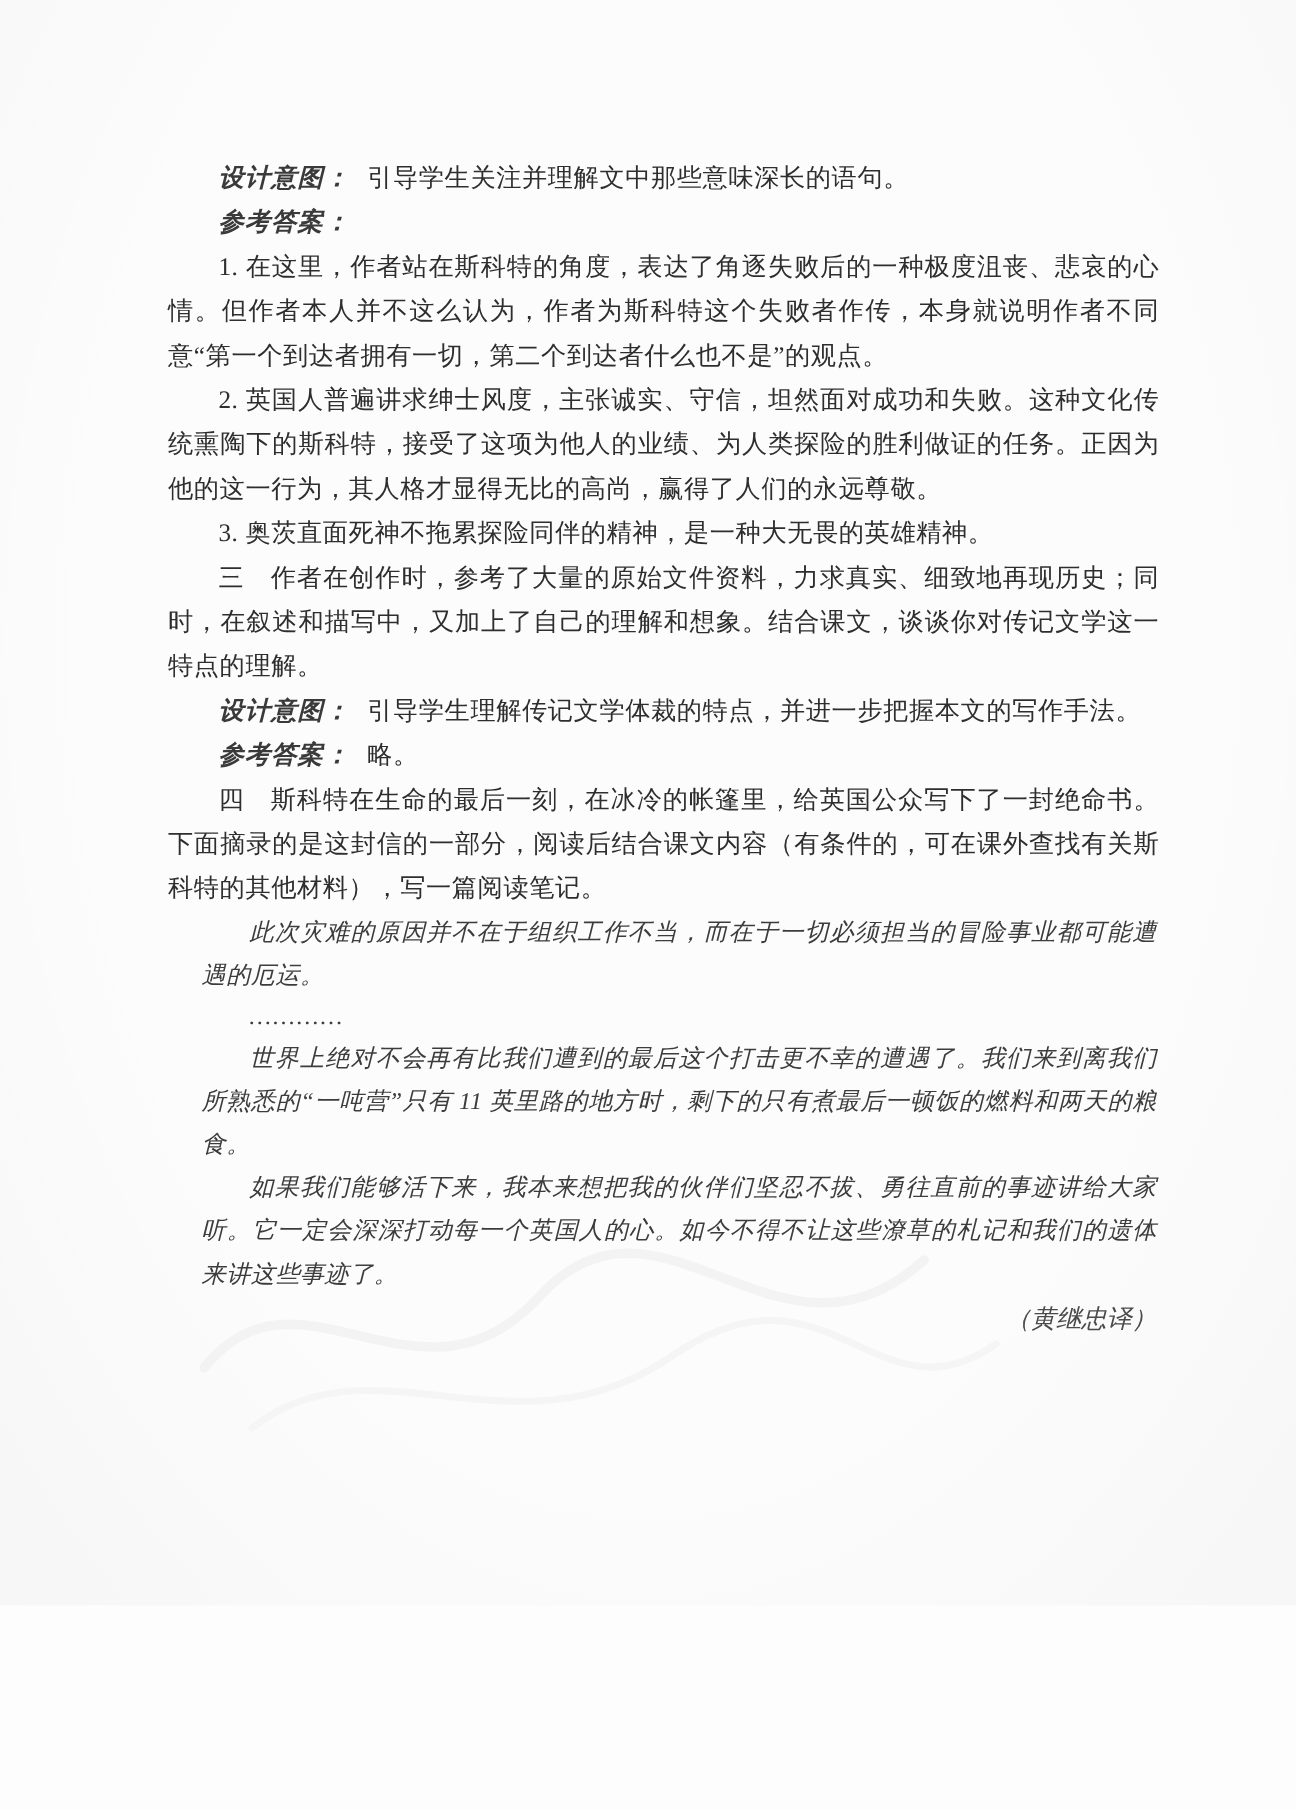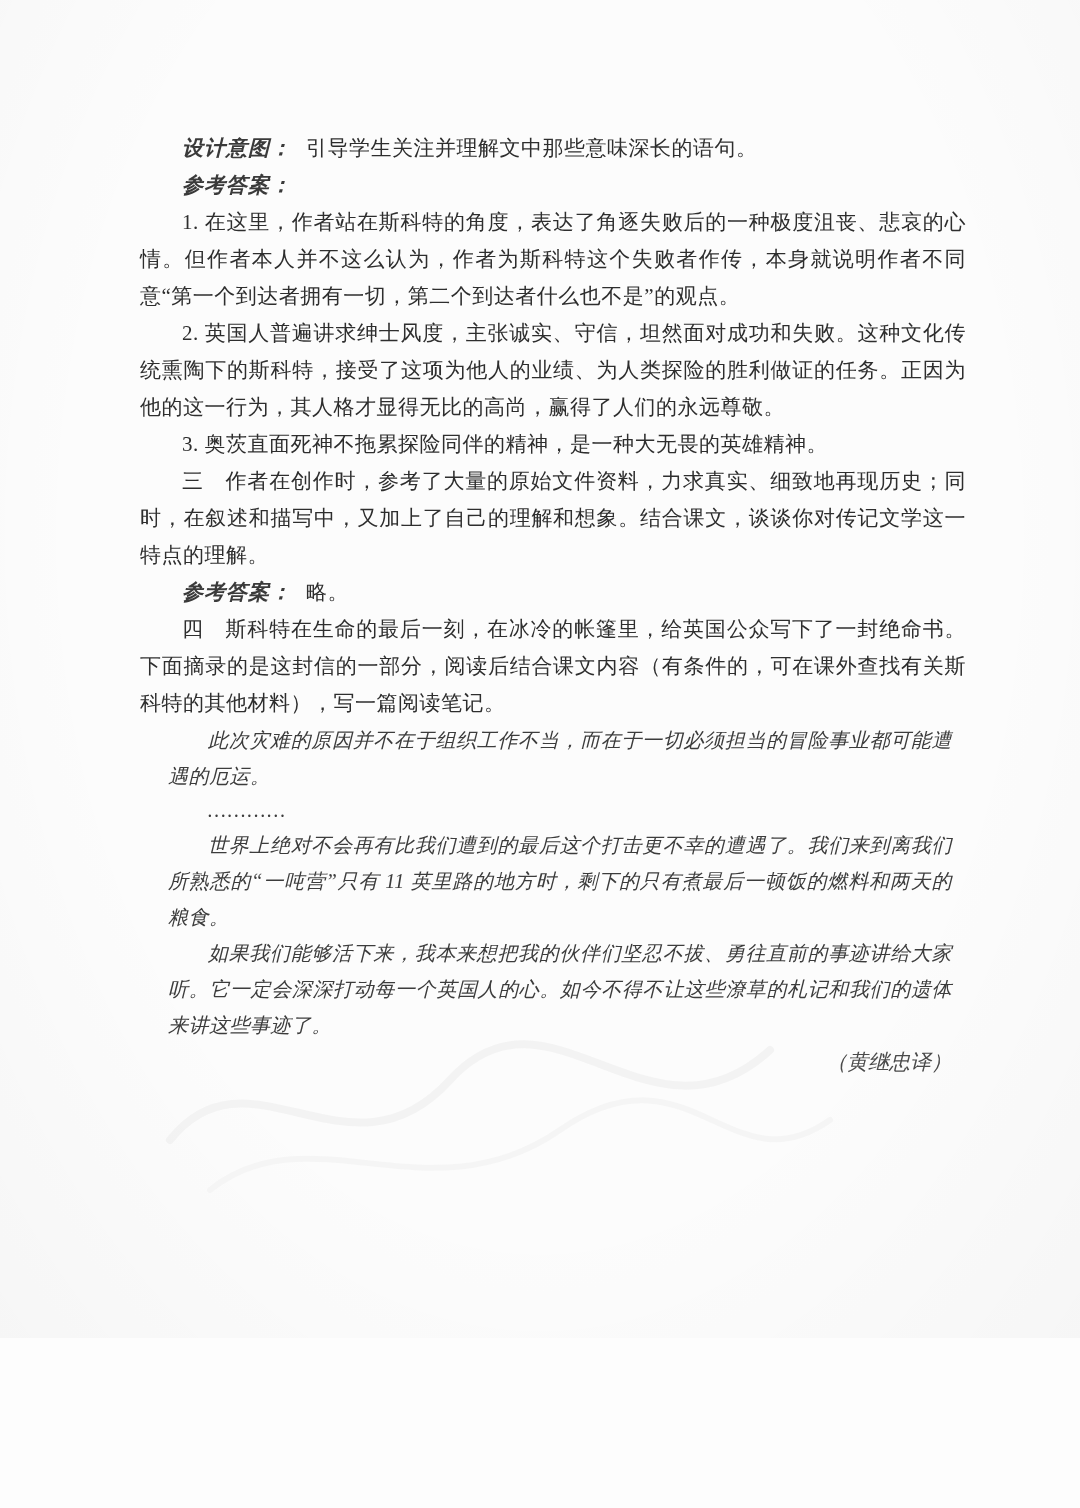--- a/index.html
+++ b/index.html
@@ -48,21 +48,21 @@
     font-size: 25px;
     font-weight: bold;
     color: #262626;
     margin-top: 13px;
     margin-bottom: 9px;
     padding-left: 2em;
     letter-spacing: 2px;
   }
   .letter {
     margin-left: 28px;
-    margin-right: 14px;
+    margin-right: 2px;
   }
   .letter .para {
     font-style: italic;
     font-size: 20px;
     line-height: 36px;
     color: #3c3c3c;
   }
   .letter .ellipsis-line {
     font-style: italic;
     font-size: 20px;
@@ -122,20 +122,21 @@
     <p class="para label-line"><span class="kaiti label">设计意图：</span><span>引导学生关注并理解文中那些意味深长的语句。</span></p>
 
     <p class="para kaiti label">参考答案：</p>
 
     <p class="para">1. 在这里，作者站在斯科特的角度，表达了角逐失败后的一种极度沮丧、悲哀的心情。但作者本人并不这么认为，作者为斯科特这个失败者作传，本身就说明作者不同意“第一个到达者拥有一切，第二个到达者什么也不是”的观点。</p>
     <p class="para">2. 英国人普遍讲求绅士风度，主张诚实、守信，坦然面对成功和失败。这种文化传统熏陶下的斯科特，接受了这项为他人的业绩、为人类探险的胜利做证的任务。正因为他的这一行为，其人格才显得无比的高尚，赢得了人们的永远尊敬。</p>
     <p class="para">3. 奥茨直面死神不拖累探险同伴的精神，是一种大无畏的英雄精神。</p>
 
     <p class="para">三　作者在创作时，参考了大量的原始文件资料，力求真实、细致地再现历史；同时，在叙述和描写中，又加上了自己的理解和想象。结合课文，谈谈你对传记文学这一特点的理解。</p>
 
+    <p class="para label-line"><span class="kaiti label">设计意图：</span><span>引导学生理解传记文学体裁的特点，并进一步把握本文的写作手法。</span></p>
 
     <p class="para label-line"><span class="kaiti label">参考答案：</span><span>略。</span></p>
 
 
     <p class="para">四　斯科特在生命的最后一刻，在冰冷的帐篷里，给英国公众写下了一封绝命书。下面摘录的是这封信的一部分，阅读后结合课文内容（有条件的，可在课外查找有关斯科特的其他材料），写一篇阅读笔记。</p>
 
     <div class="letter">
       <p class="para">此次灾难的原因并不在于组织工作不当，而在于一切必须担当的冒险事业都可能遭遇的厄运。</p>
       <p class="ellipsis-line">…………</p>
       <p class="para">世界上绝对不会再有比我们遭到的最后这个打击更不幸的遭遇了。我们来到离我们所熟悉的“一吨营”只有 11 英里路的地方时，剩下的只有煮最后一顿饭的燃料和两天的粮食。</p>

